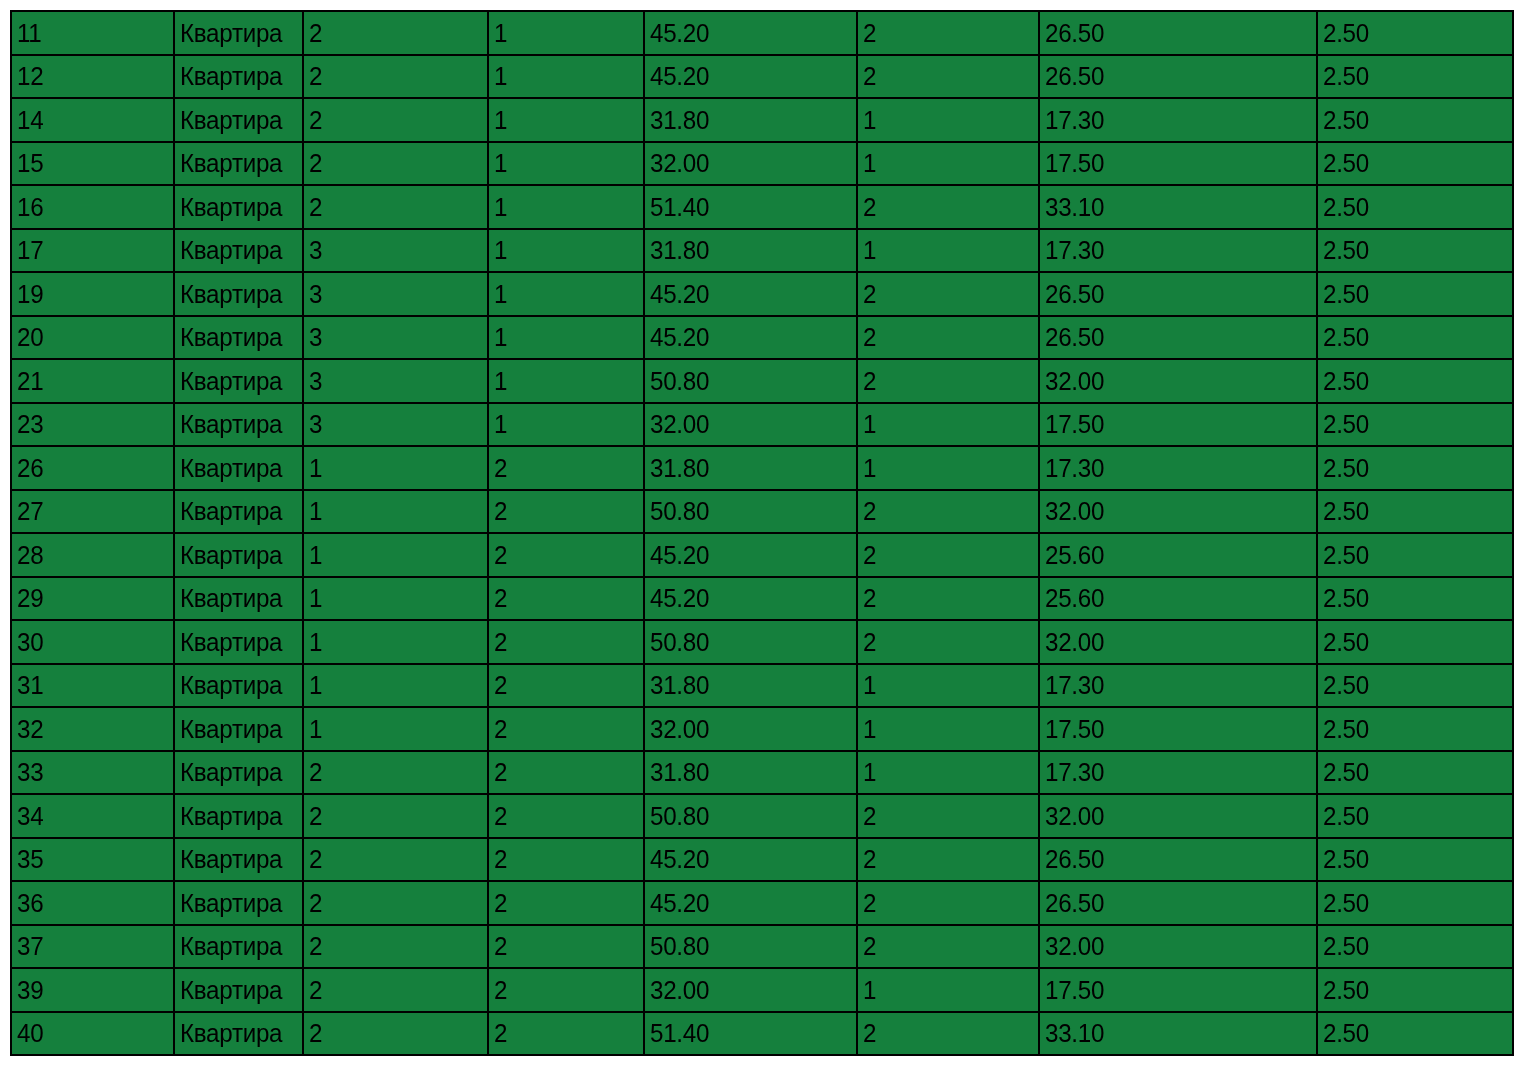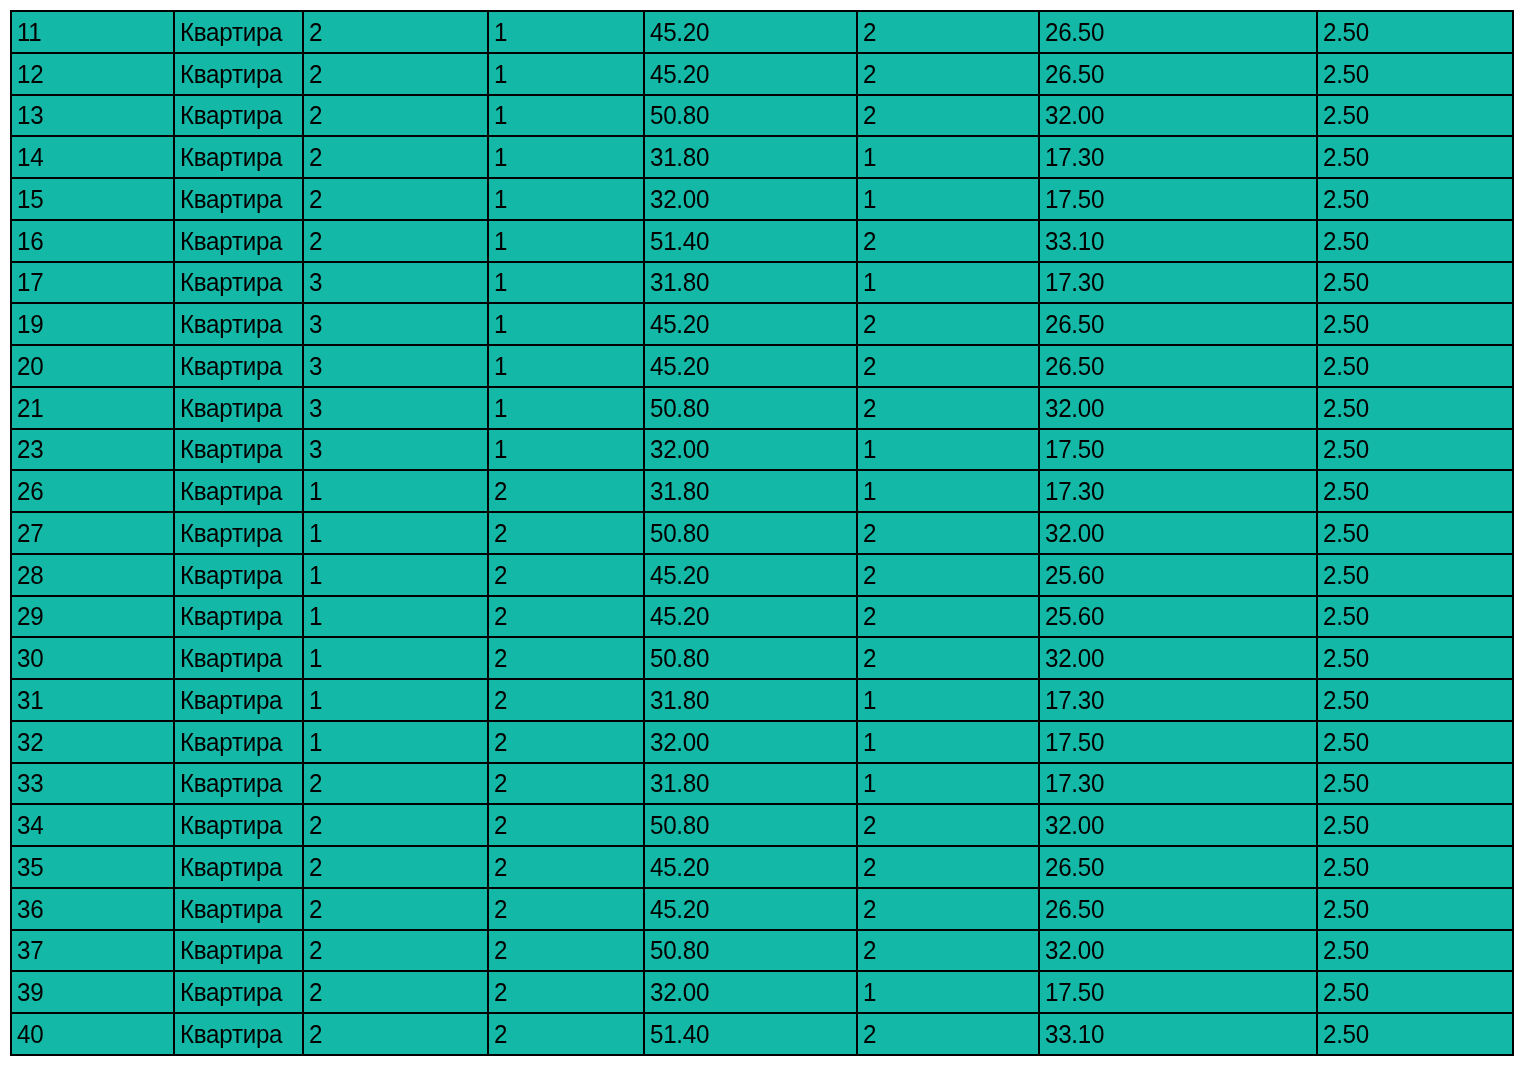--- a/index.html
+++ b/index.html
@@ -17,21 +17,21 @@
   .sheet {
     position: absolute;
     top: 10px;
     left: 10px;
   }
   table.data-grid {
     border-collapse: collapse;
     table-layout: fixed;
     width: 1502px;
     height: 1046px;
-    background: #14b8a6;
+    background: #15803d;
   }
   table.data-grid td {
     border: 2px solid #000000;
     padding: 0 2px 0 5px;
     font-size: 26px;
     line-height: 1;
     color: #000000;
     text-align: left;
     vertical-align: middle;
     white-space: nowrap;
@@ -74,30 +74,20 @@
           <td><span class="cell-text">12</span></td>
           <td><span class="cell-text">Квартира</span></td>
           <td><span class="cell-text">2</span></td>
           <td><span class="cell-text">1</span></td>
           <td><span class="cell-text">45.20</span></td>
           <td><span class="cell-text">2</span></td>
           <td><span class="cell-text">26.50</span></td>
           <td><span class="cell-text">2.50</span></td>
         </tr>
         <tr>
-          <td><span class="cell-text">13</span></td>
-          <td><span class="cell-text">Квартира</span></td>
-          <td><span class="cell-text">2</span></td>
-          <td><span class="cell-text">1</span></td>
-          <td><span class="cell-text">50.80</span></td>
-          <td><span class="cell-text">2</span></td>
-          <td><span class="cell-text">32.00</span></td>
-          <td><span class="cell-text">2.50</span></td>
-        </tr>
-        <tr>
           <td><span class="cell-text">14</span></td>
           <td><span class="cell-text">Квартира</span></td>
           <td><span class="cell-text">2</span></td>
           <td><span class="cell-text">1</span></td>
           <td><span class="cell-text">31.80</span></td>
           <td><span class="cell-text">1</span></td>
           <td><span class="cell-text">17.30</span></td>
           <td><span class="cell-text">2.50</span></td>
         </tr>
         <tr>

